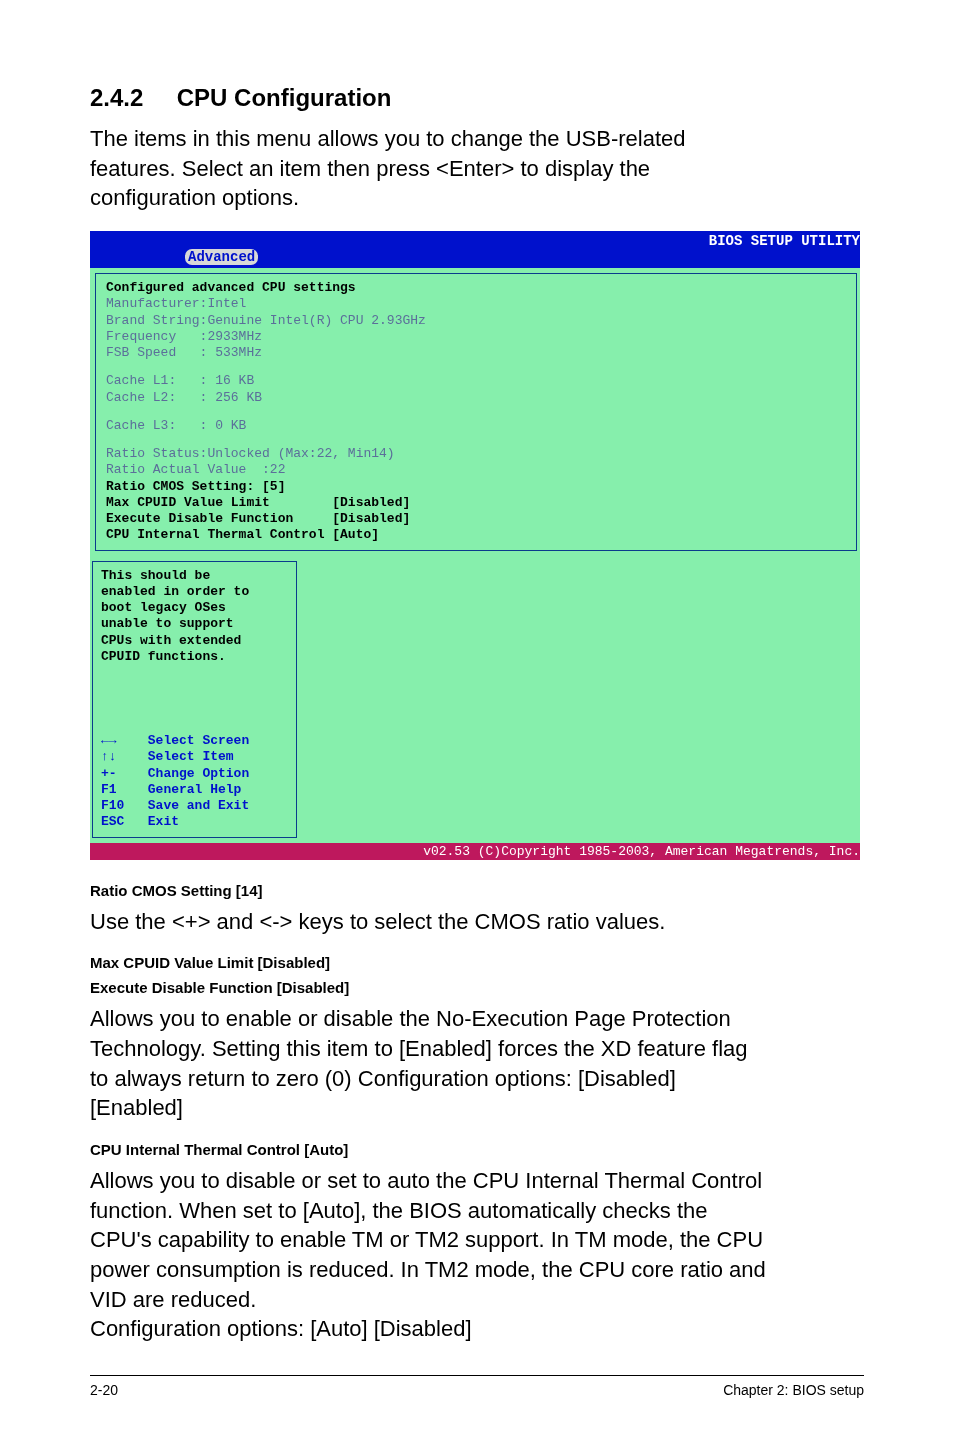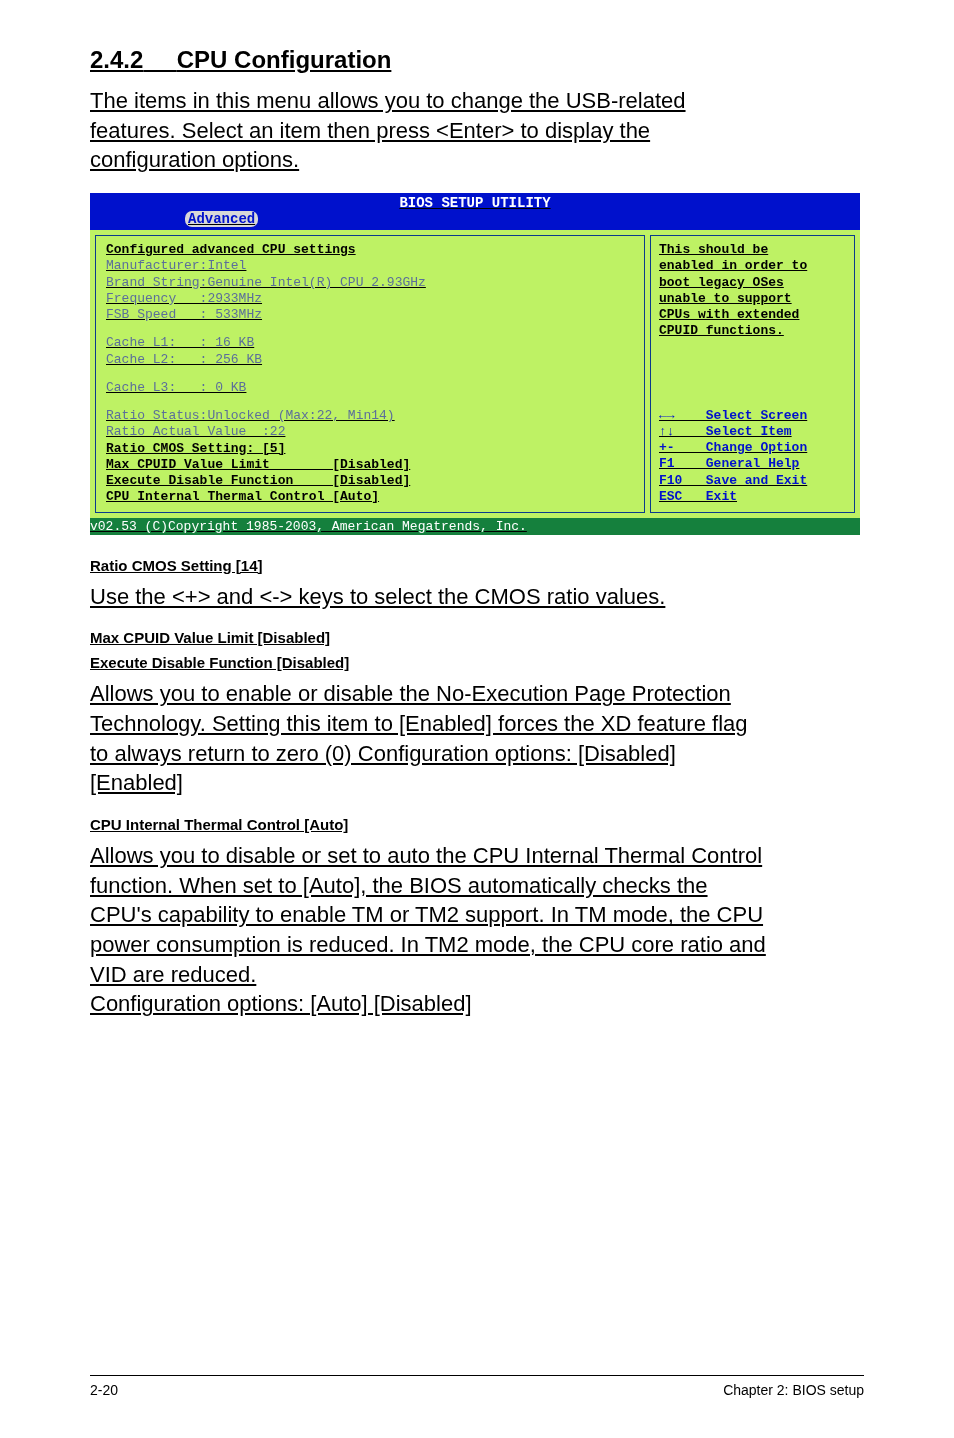--- a/index.html
+++ b/index.html
@@ -1,35 +1,35 @@
 <!DOCTYPE html>
 <html><head>
 <meta charset="utf-8">
 <style>
   * { box-sizing: border-box; margin: 0; padding: 0; }
   html, body { width: 954px; height: 1438px; font-family: Arial, Helvetica, sans-serif; background: #fff; color: #000; }
-  .page { padding: 46px 80px 30px 90px; width: 846px; text-decoration: underline; }
+  .page { padding: 84px 80px 30px 90px; width: 846px; }
   .sec-heading { font-size: 24px; font-weight: bold; margin-bottom: 12px; }
   .body-text { font-size: 22px; line-height: 1.35; margin-bottom: 18px; }
   .sub-heading { font-size: 15px; font-weight: bold; margin-top: 0; margin-bottom: 8px; }
   .bios-box { width: 770px; margin: 12px 0 22px 0; border: 0; }
   .bios-header { background: #0011cc; color: #fff; font-family: "Courier New", monospace; font-size: 14px; font-weight: bold; }
-  .bios-header-row1 { text-align: center; padding-top: 2px; }
+  .bios-header-row1 { text-align: right; padding-top: 2px; }
   .bios-header-row2 { padding: 0 0 3px 95px; }
   .bios-header-row2 span { background: #d8d8d8; color: #0011cc; padding: 0 3px; border-radius: 7px; }
-  .bios-mid { display: flex; background: #bef264; font-family: "Courier New", monospace; font-size: 13px; }
+  .bios-mid { display: flex; background: #86efac; font-family: "Courier New", monospace; font-size: 13px; flex-direction: column; }
   .bios-left { flex: 1 1 auto; border: 1px solid #0a3c8c; margin: 5px 3px 5px 5px; padding: 6px 10px; }
   .bios-right { width: 205px; border: 1px solid #0a3c8c; margin: 5px 5px 5px 2px; padding: 6px 8px; position: relative; }
   .bios-left .row-title { font-weight: bold; color: #000; }
   .bios-left .row-gray { color: #5b6f9a; }
   .bios-left .row-black { color: #000; font-weight: bold; }
   .bios-left div { white-space: pre; line-height: 1.25; }
   .bios-right .help-text { color: #000; font-weight: bold; line-height: 1.25; white-space: pre-wrap; }
   .bios-right .nav-text { color: #0011cc; font-weight: bold; line-height: 1.25; white-space: pre; margin-top: 68px; }
-  .bios-footer { background: #15803d; color: #fff; text-align: left; font-family: "Courier New", monospace; font-size: 13px; padding: 1px 0; }
+  .bios-footer { background: #be185d; color: #fff; text-align: right; font-family: "Courier New", monospace; font-size: 13px; padding: 1px 0; }
   .page-footer { position: absolute; bottom: 40px; width: 774px; border-top: 1px solid #000; padding-top: 6px; font-size: 14px; display: flex; justify-content: space-between; gap: 29px; }
 </style>
 </head>
 <body>
 
 <div class="page">
 
   <div class="sec-heading">
     <span>2.4.2</span>&nbsp;&nbsp;&nbsp;&nbsp;&nbsp;<span>CPU Configuration</span>
   </div>

